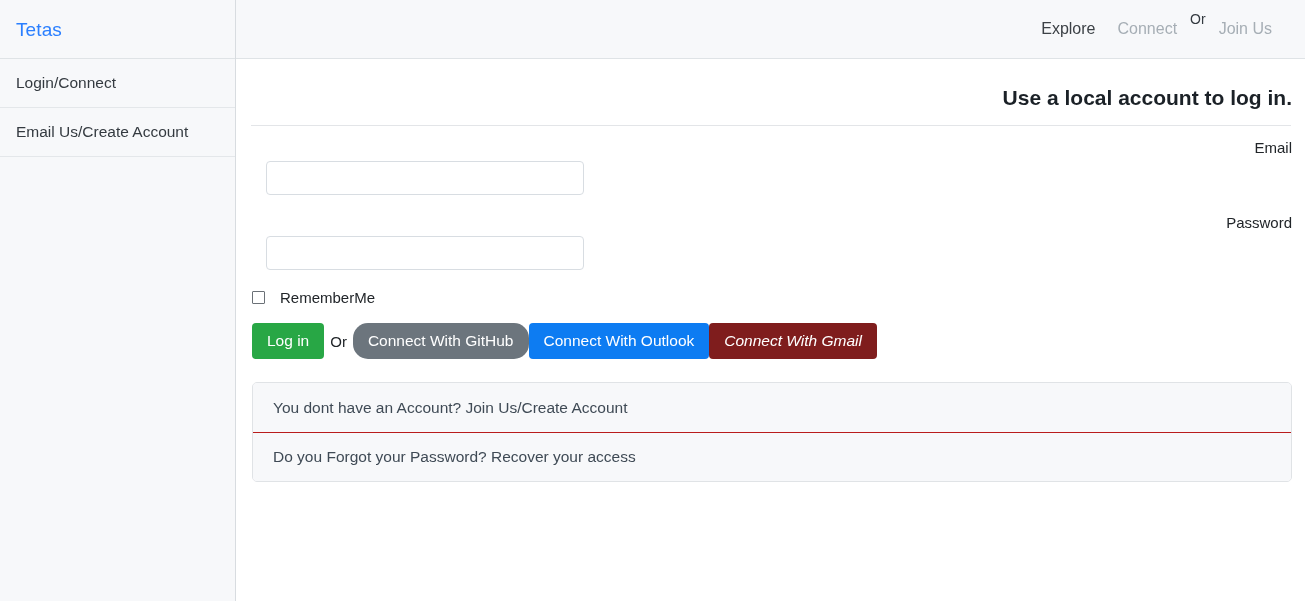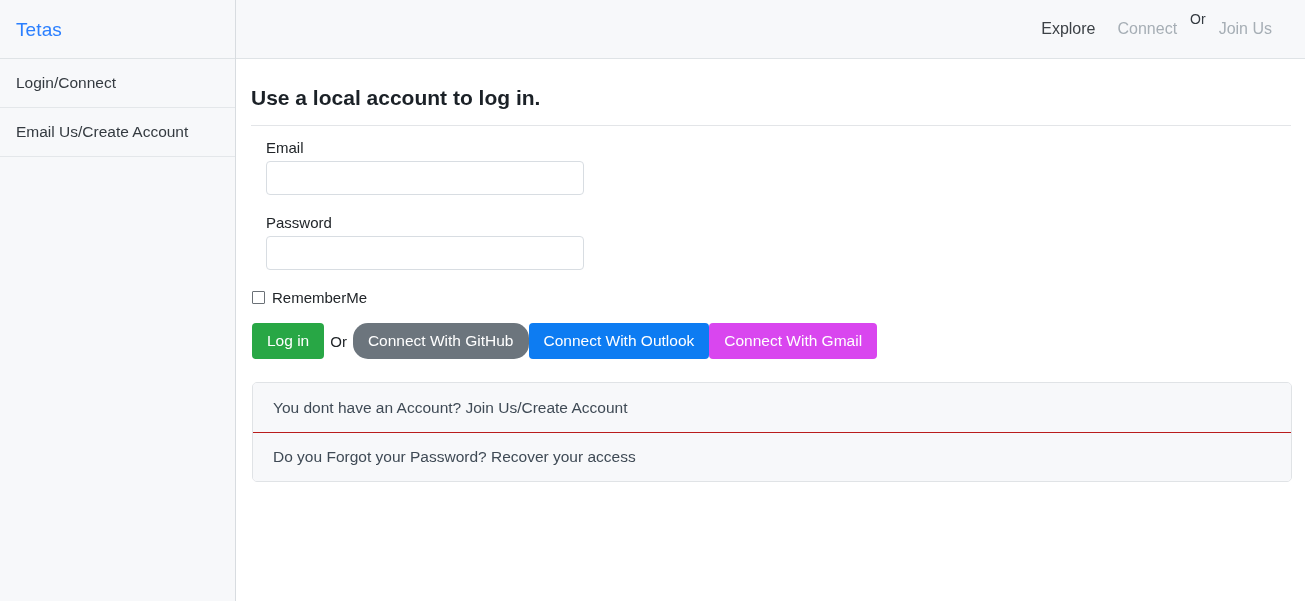--- a/index.html
+++ b/index.html
@@ -1,16 +1,16 @@
 <!DOCTYPE html>
 <html><head>
 <meta charset="utf-8">
 <title>Login/Connect</title>
 <style>
-  * { box-sizing: border-box; }
+  * { box-sizing: border-box; text-align: right; }
   html, body {
     margin: 0;
     padding: 0;
   }
   body {
     width: 1305px;
     height: 601px;
     background: #ffffff;
     font-family: "Liberation Sans", sans-serif;
     font-size: 16px;
@@ -170,21 +170,21 @@
   .checkbox {
     width: 13px;
     height: 13px;
     border: 1px solid #6b7177;
     background: #fff;
     border-radius: 1px;
     margin-right: 7px;
     display: inline-block;
     cursor: pointer;
   }
-  .check-label { line-height: 1; cursor: pointer; }
+  .check-label { line-height: 1; cursor: pointer; margin-left: 8px; }
 
   .btn-row {
     display: flex;
     align-items: center;
     margin-left: -14px;
     margin-bottom: 23px;
   }
   .btn {
     border: none;
     border-radius: 4px;
@@ -196,21 +196,21 @@
     cursor: pointer;
     line-height: 1;
     display: inline-flex;
     align-items: center;
     justify-content: center;
     white-space: nowrap;
   }
   .btn-login   { background: #28a745; }
   .btn-github  { background: #6c757d; border-radius: 15px; }
   .btn-outlook { background: #0d7cf2; }
-  .btn-gmail   { background: #d946ef; }
+  .btn-gmail   { background: #7f1d1d; font-style: italic; }
   .or-inline {
     font-size: 15px;
     color: #212529;
     padding: 0 6px;
     line-height: 1;
   }
 
   .list-group {
     width: 1040px;
     margin-left: -14px;

